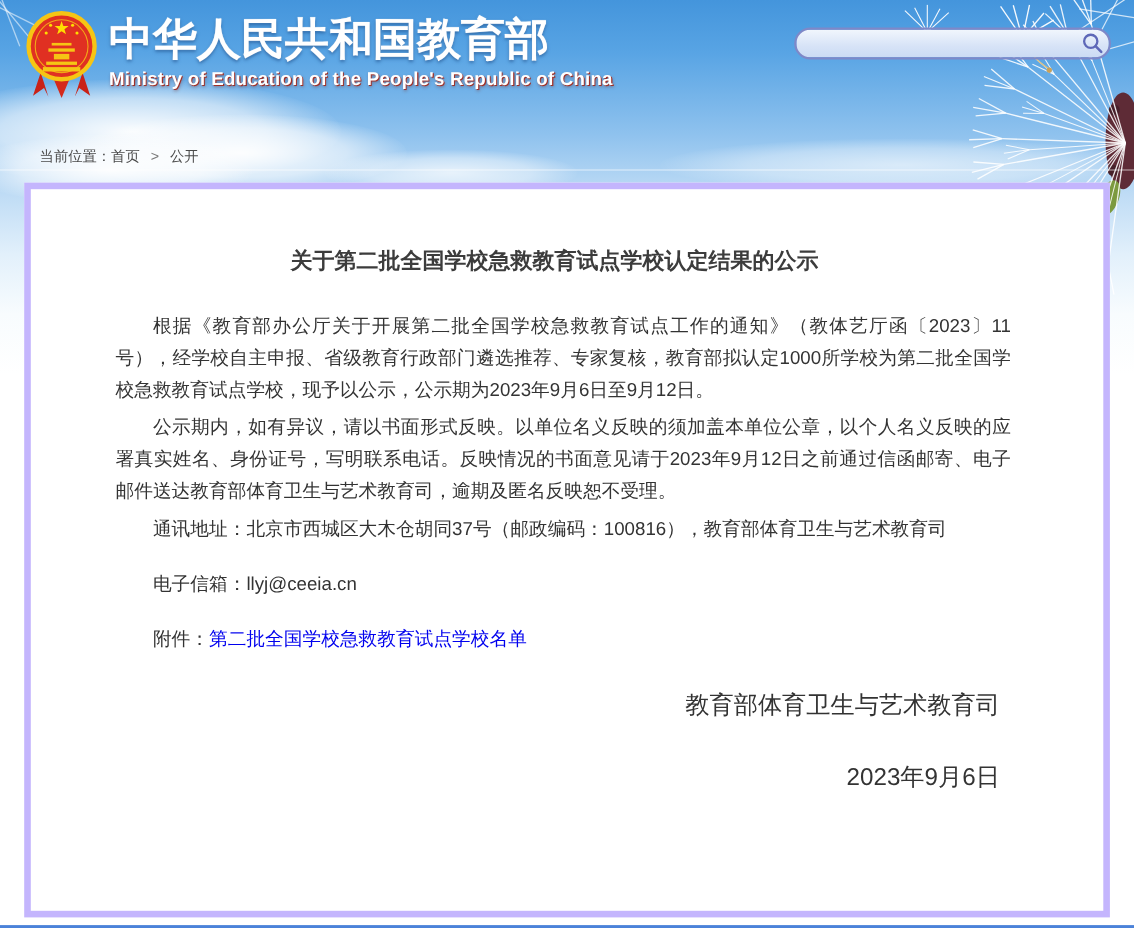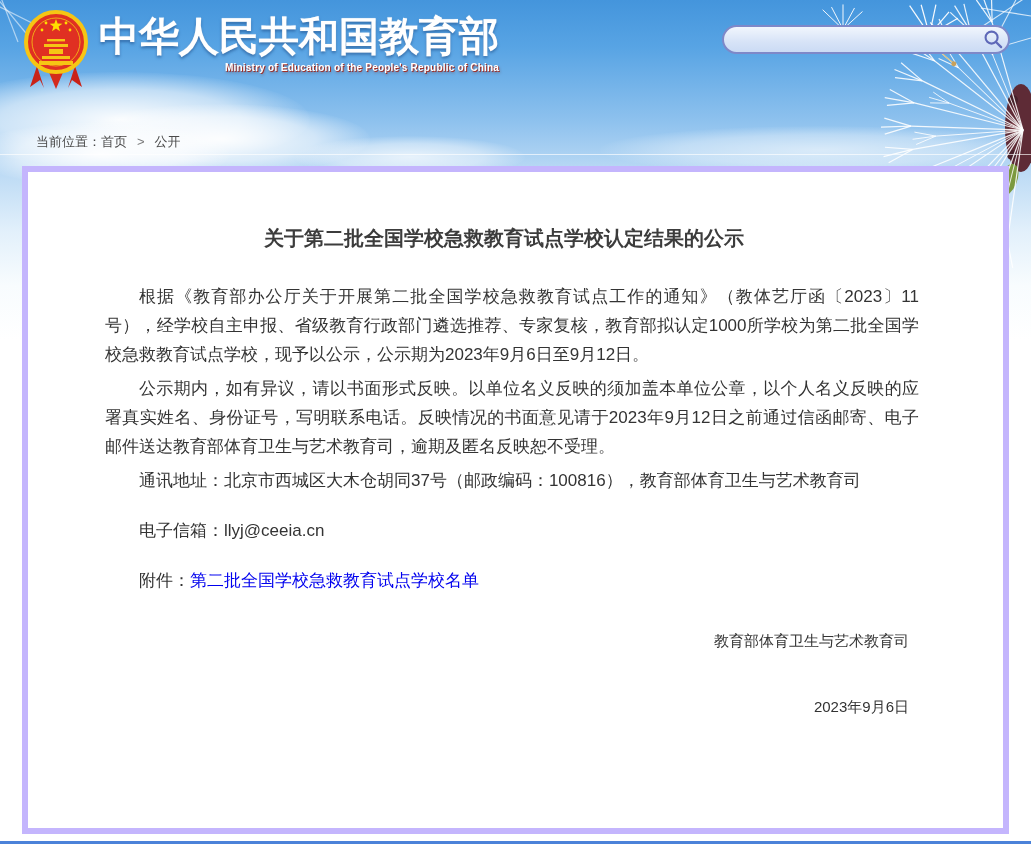--- a/index.html
+++ b/index.html
@@ -38,24 +38,23 @@
 
   
   .emblem { position:absolute; left:23px; top:8px; }
   .brand { position:absolute; left:99px; top:13px; cursor:pointer; }
   .brand-cn {
     font-size:40px; font-weight:bold; color:#ffffff; letter-spacing:0px;
     line-height:46px; white-space:nowrap;
     text-shadow:0 2px 3px rgba(30,80,140,.65), 0 0 1px rgba(255,255,255,.8);
   }
   .brand-en {
-    margin-top:3px; font-size:10px; font-weight:bold; color:#ffffff;
+    margin-top:3px; font-size:17px; font-weight:bold; color:#ffffff;
     white-space:nowrap; letter-spacing:.2px;
     text-shadow:1px 1px 0 #A03028, 1px 2px 3px rgba(120,30,20,.45);
-    text-align:right;
   }
 
   
   .search {
     position:absolute; left:722px; top:25px; width:288px; height:29px;
     border:2px solid #7E88C8; border-radius:17px; box-sizing:border-box;
     background:linear-gradient(180deg,#F1F6FD 0%, #D7E3F7 60%, #CBDBF4 100%);
     display:flex; align-items:center;
   }
   .search input {
@@ -88,21 +87,21 @@
     margin:0 0 30px 0; text-align:center;
     font-size:20px; line-height:28px; font-weight:bold; color:#3C3C3C;
   }
   .para {
     margin:0 0 5px 16px; font-size:17px; line-height:29px; color:#333333;
     text-indent:2em; text-align:justify;
   }
   .para.single { margin-bottom:21px; text-align:left; }
   .att-link { color:#0000EE; text-decoration:none; cursor:pointer;text-align:right; }
   .sig {
-    margin:25px 10px 0 0; font-size:15px; line-height:41px; color:#333333;
+    margin:25px 10px 0 0; font-size:22px; line-height:41px; color:#333333;
     text-align:right;
   }
 
   
   .bottom-bar {
     position:absolute; left:0; bottom:0; width:1031px; height:3px;
     background:#4B82D9;
   }
 </style>
 </head>

